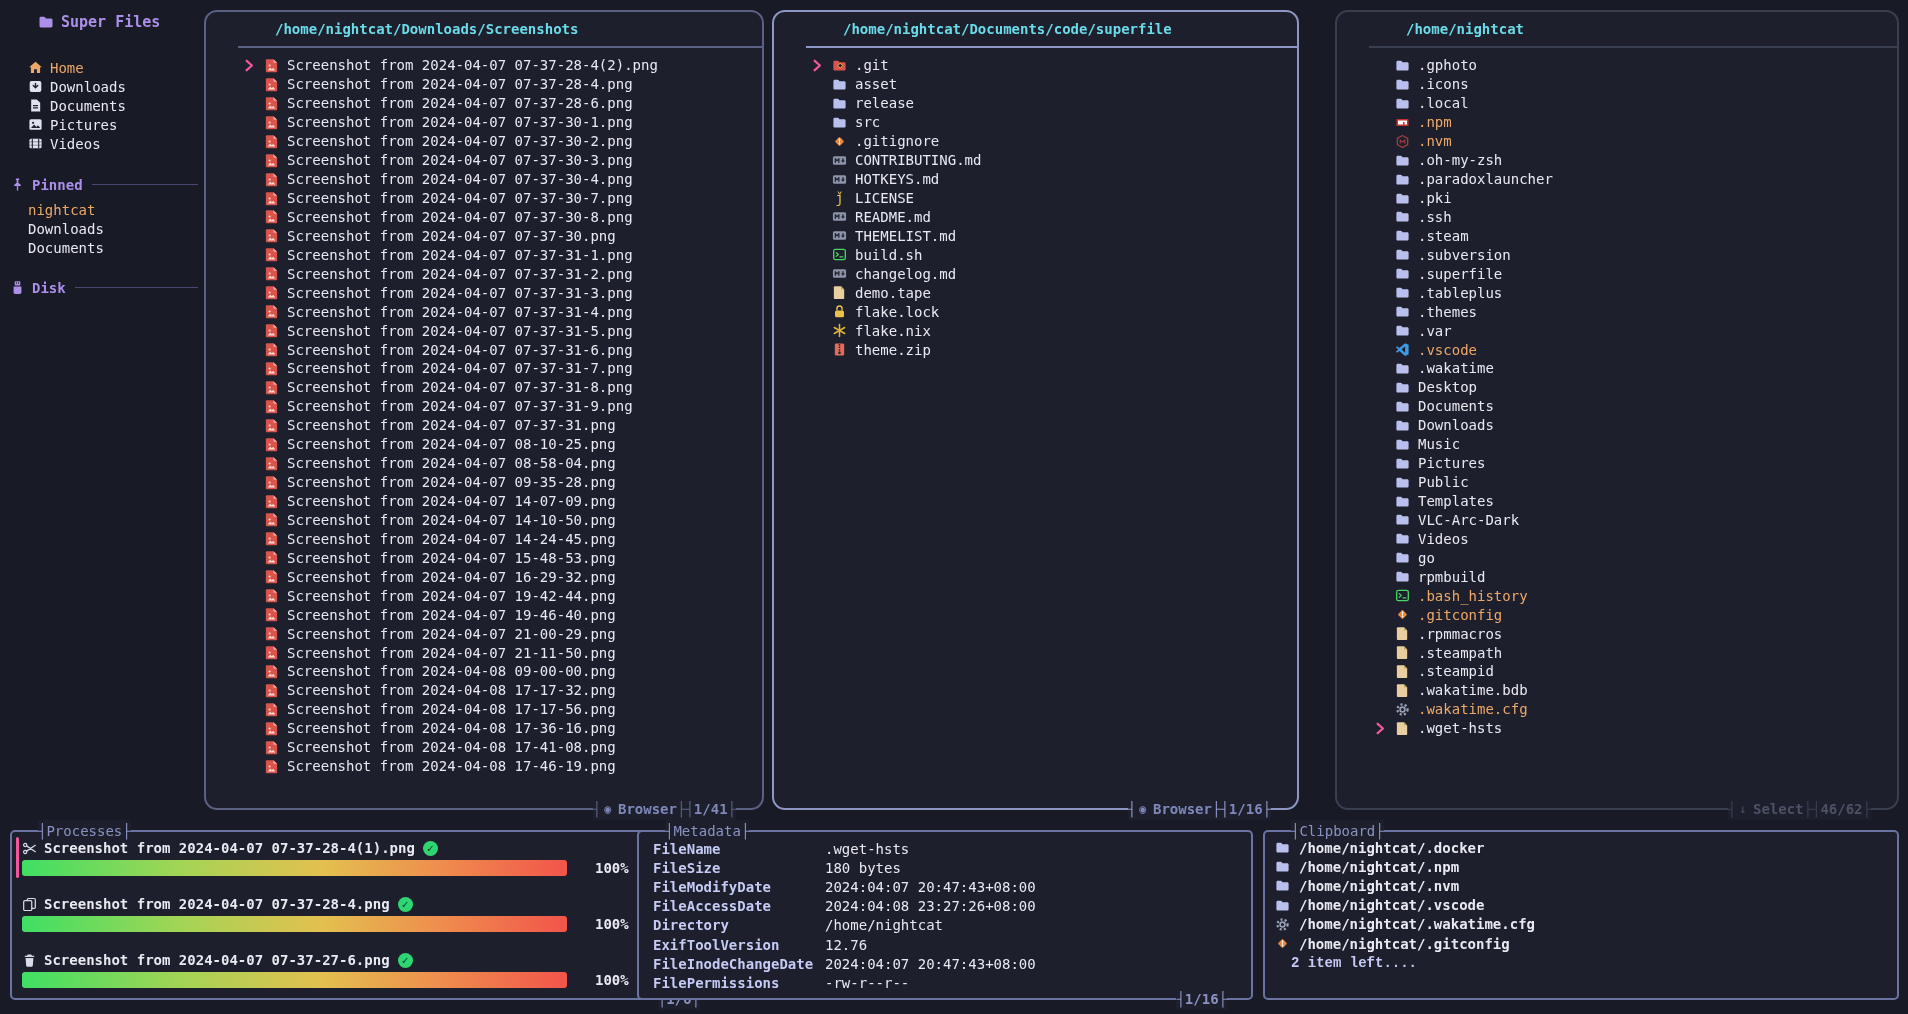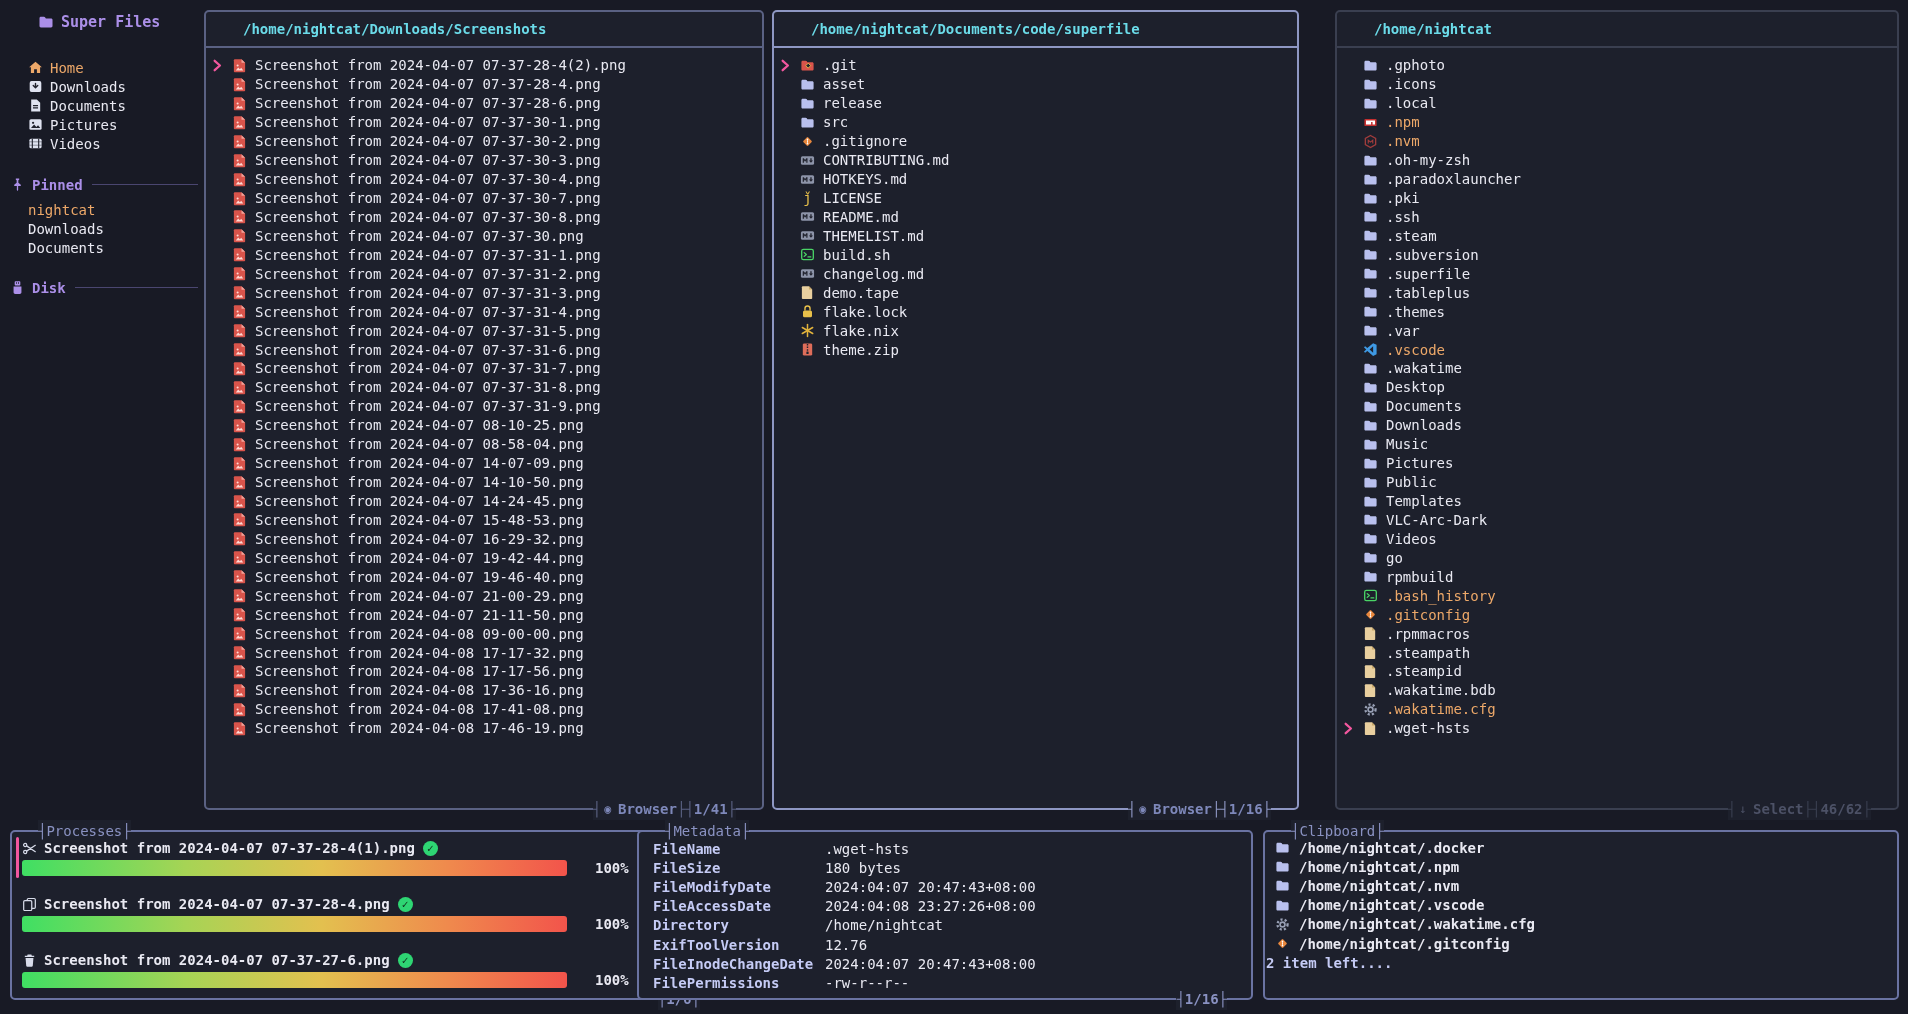--- a/index.html
+++ b/index.html
@@ -21,21 +21,21 @@
   .sb-title .ic { width:16px; height:16px; }
   .sb-item { display:flex; align-items:center; gap:7px; height:19px; font-size:14px; padding-left:18px; }
   .sb-item .sb-label { color:var(--text); white-space:pre; }
   .sb-item.hl .sb-label { color:var(--orange); }
   .sb-header { display:flex; align-items:center; gap:7px; height:19px; color:var(--purple); font-weight:bold; font-size:14px; margin-top:22px; }
   .sb-line { flex:1; border-top:1px solid #4a4670; margin-left:2px; }
   .sb-items { margin-top:6px; }
   #disk-section .sb-header { margin-top:21px; }
 
   
-  .panel { position:absolute; top:10px; height:800px; background:var(--panel-bg); border:2px solid var(--bc); border-radius:5px; --bc:var(--border-normal); --flc:#7e88ba; }
+  .panel { position:absolute; top:10px; height:800px; background:var(--panel-bg); border:2px solid var(--bc); border-radius:13px;padding-left:32px; --bc:var(--border-normal); --flc:#7e88ba; }
   .panel.focus { --bc:var(--border-focus); }
   .panel.dim { --bc:var(--border-dim); --flc:var(--label-dim); }
   .panel:nth-of-type(1) { left:204px; width:560px; }
   .panel:nth-of-type(2) { left:772px; width:527px; }
   .panel:nth-of-type(3) { left:1335px; width:564px; }
   .p-head { display:flex; align-items:center; gap:10px; height:36px; padding-left:12px; border-bottom:2px solid var(--bc); }
   .p-path { color:var(--cyan); font-weight:bold; font-size:14px; white-space:pre; }
   .p-files { padding-top:8px; }
   .frow { display:flex; align-items:center; height:18.95px; padding-left:5px; }
   .cur { width:21px; height:13px; display:inline-flex; flex:none; visibility:hidden; }
@@ -69,21 +69,21 @@
   .pct { margin-left:28px; font-weight:bold; font-size:14px; }
   .proc.active::before { content:""; position:absolute; left:-6px; top:-1px; width:3px; height:41px; background:var(--pink); border-radius:2px; }
 
   #metadata .inner { padding-top:7px; }
   .meta-row { display:flex; align-items:center; height:19.2px; padding-left:14px; font-size:14px; }
   .meta-key { width:172px; color:var(--key-text); font-weight:bold; white-space:pre; }
   .meta-val { color:var(--text); white-space:pre; }
 
   #clipboard .inner { padding-top:6px; }
   .clip-row { display:flex; align-items:center; gap:9px; height:19.2px; padding-left:10px; font-size:14px; font-weight:bold; white-space:pre; }
-  .clip-more { display:flex; align-items:center; height:19.2px; padding-left:1px; font-size:14px; font-weight:bold; color:var(--key-text); }
+  .clip-more { display:flex; align-items:center; height:19.2px; padding-left:26px; font-size:14px; font-weight:bold; color:var(--key-text);font-family:Liberation Mono, monospace; }
 </style>
 </head>
 <body>
 
 <aside class="sidebar">
   <div class="sb-title">
     <span class="ic">
         <svg viewBox="0 0 16 16">
           <path d="M1.5 4.2c0-.8.6-1.4 1.4-1.4h3.1c.4 0 .8.2 1 .5l.9 1.1h5.2c.8 0 1.4.6 1.4 1.4v6.2c0 .8-.6 1.4-1.4 1.4H2.9c-.8 0-1.4-.6-1.4-1.4V4.2z" fill="#ab8fe8"></path>
         </svg>
@@ -508,20 +508,36 @@
             <svg viewBox="0 0 16 16">
               <path d="M3.2 1.2h6.9L14 5v9c0 .7-.5 1.2-1.2 1.2H3.2c-.7 0-1.2-.5-1.2-1.2V2.4c0-.7.5-1.2 1.2-1.2z" fill="#d9544b"></path>
               <path d="M10.1 1.2L14 5h-3.9z" fill="#f0a49b"></path>
               <circle cx="6" cy="8" r="1.1" fill="#ffd9d4"></circle>
               <path d="M4 13.2l2.6-3.1 1.8 2 1.4-1.6 2.2 2.7z" fill="#ffd9d4"></path>
             </svg>
           </span>
             <span class="fname">Screenshot from 2024-04-07 07-37-31-9.png</span>
           </div>
 
+          <div class="frow">
+            <span class="cur">
+            <svg viewBox="0 0 16 16">
+              <path d="M4.5 2.2L11 8l-6.5 5.8" fill="none" stroke="#f2579e" stroke-width="2.8" stroke-linecap="round" stroke-linejoin="round"></path>
+            </svg>
+          </span>
+            <span class="ic">
+            <svg viewBox="0 0 16 16">
+              <path d="M3.2 1.2h6.9L14 5v9c0 .7-.5 1.2-1.2 1.2H3.2c-.7 0-1.2-.5-1.2-1.2V2.4c0-.7.5-1.2 1.2-1.2z" fill="#d9544b"></path>
+              <path d="M10.1 1.2L14 5h-3.9z" fill="#f0a49b"></path>
+              <circle cx="6" cy="8" r="1.1" fill="#ffd9d4"></circle>
+              <path d="M4 13.2l2.6-3.1 1.8 2 1.4-1.6 2.2 2.7z" fill="#ffd9d4"></path>
+            </svg>
+          </span>
+            <span class="fname">Screenshot from 2024-04-07 07-37-31.png</span>
+          </div>
 
           <div class="frow">
             <span class="cur">
             <svg viewBox="0 0 16 16">
               <path d="M4.5 2.2L11 8l-6.5 5.8" fill="none" stroke="#f2579e" stroke-width="2.8" stroke-linecap="round" stroke-linejoin="round"></path>
             </svg>
           </span>
             <span class="ic">
             <svg viewBox="0 0 16 16">
               <path d="M3.2 1.2h6.9L14 5v9c0 .7-.5 1.2-1.2 1.2H3.2c-.7 0-1.2-.5-1.2-1.2V2.4c0-.7.5-1.2 1.2-1.2z" fill="#d9544b"></path>
@@ -543,20 +559,36 @@
             <svg viewBox="0 0 16 16">
               <path d="M3.2 1.2h6.9L14 5v9c0 .7-.5 1.2-1.2 1.2H3.2c-.7 0-1.2-.5-1.2-1.2V2.4c0-.7.5-1.2 1.2-1.2z" fill="#d9544b"></path>
               <path d="M10.1 1.2L14 5h-3.9z" fill="#f0a49b"></path>
               <circle cx="6" cy="8" r="1.1" fill="#ffd9d4"></circle>
               <path d="M4 13.2l2.6-3.1 1.8 2 1.4-1.6 2.2 2.7z" fill="#ffd9d4"></path>
             </svg>
           </span>
             <span class="fname">Screenshot from 2024-04-07 08-58-04.png</span>
           </div>
 
+          <div class="frow">
+            <span class="cur">
+            <svg viewBox="0 0 16 16">
+              <path d="M4.5 2.2L11 8l-6.5 5.8" fill="none" stroke="#f2579e" stroke-width="2.8" stroke-linecap="round" stroke-linejoin="round"></path>
+            </svg>
+          </span>
+            <span class="ic">
+            <svg viewBox="0 0 16 16">
+              <path d="M3.2 1.2h6.9L14 5v9c0 .7-.5 1.2-1.2 1.2H3.2c-.7 0-1.2-.5-1.2-1.2V2.4c0-.7.5-1.2 1.2-1.2z" fill="#d9544b"></path>
+              <path d="M10.1 1.2L14 5h-3.9z" fill="#f0a49b"></path>
+              <circle cx="6" cy="8" r="1.1" fill="#ffd9d4"></circle>
+              <path d="M4 13.2l2.6-3.1 1.8 2 1.4-1.6 2.2 2.7z" fill="#ffd9d4"></path>
+            </svg>
+          </span>
+            <span class="fname">Screenshot from 2024-04-07 09-35-28.png</span>
+          </div>
 
           <div class="frow">
             <span class="cur">
             <svg viewBox="0 0 16 16">
               <path d="M4.5 2.2L11 8l-6.5 5.8" fill="none" stroke="#f2579e" stroke-width="2.8" stroke-linecap="round" stroke-linejoin="round"></path>
             </svg>
           </span>
             <span class="ic">
             <svg viewBox="0 0 16 16">
               <path d="M3.2 1.2h6.9L14 5v9c0 .7-.5 1.2-1.2 1.2H3.2c-.7 0-1.2-.5-1.2-1.2V2.4c0-.7.5-1.2 1.2-1.2z" fill="#d9544b"></path>

